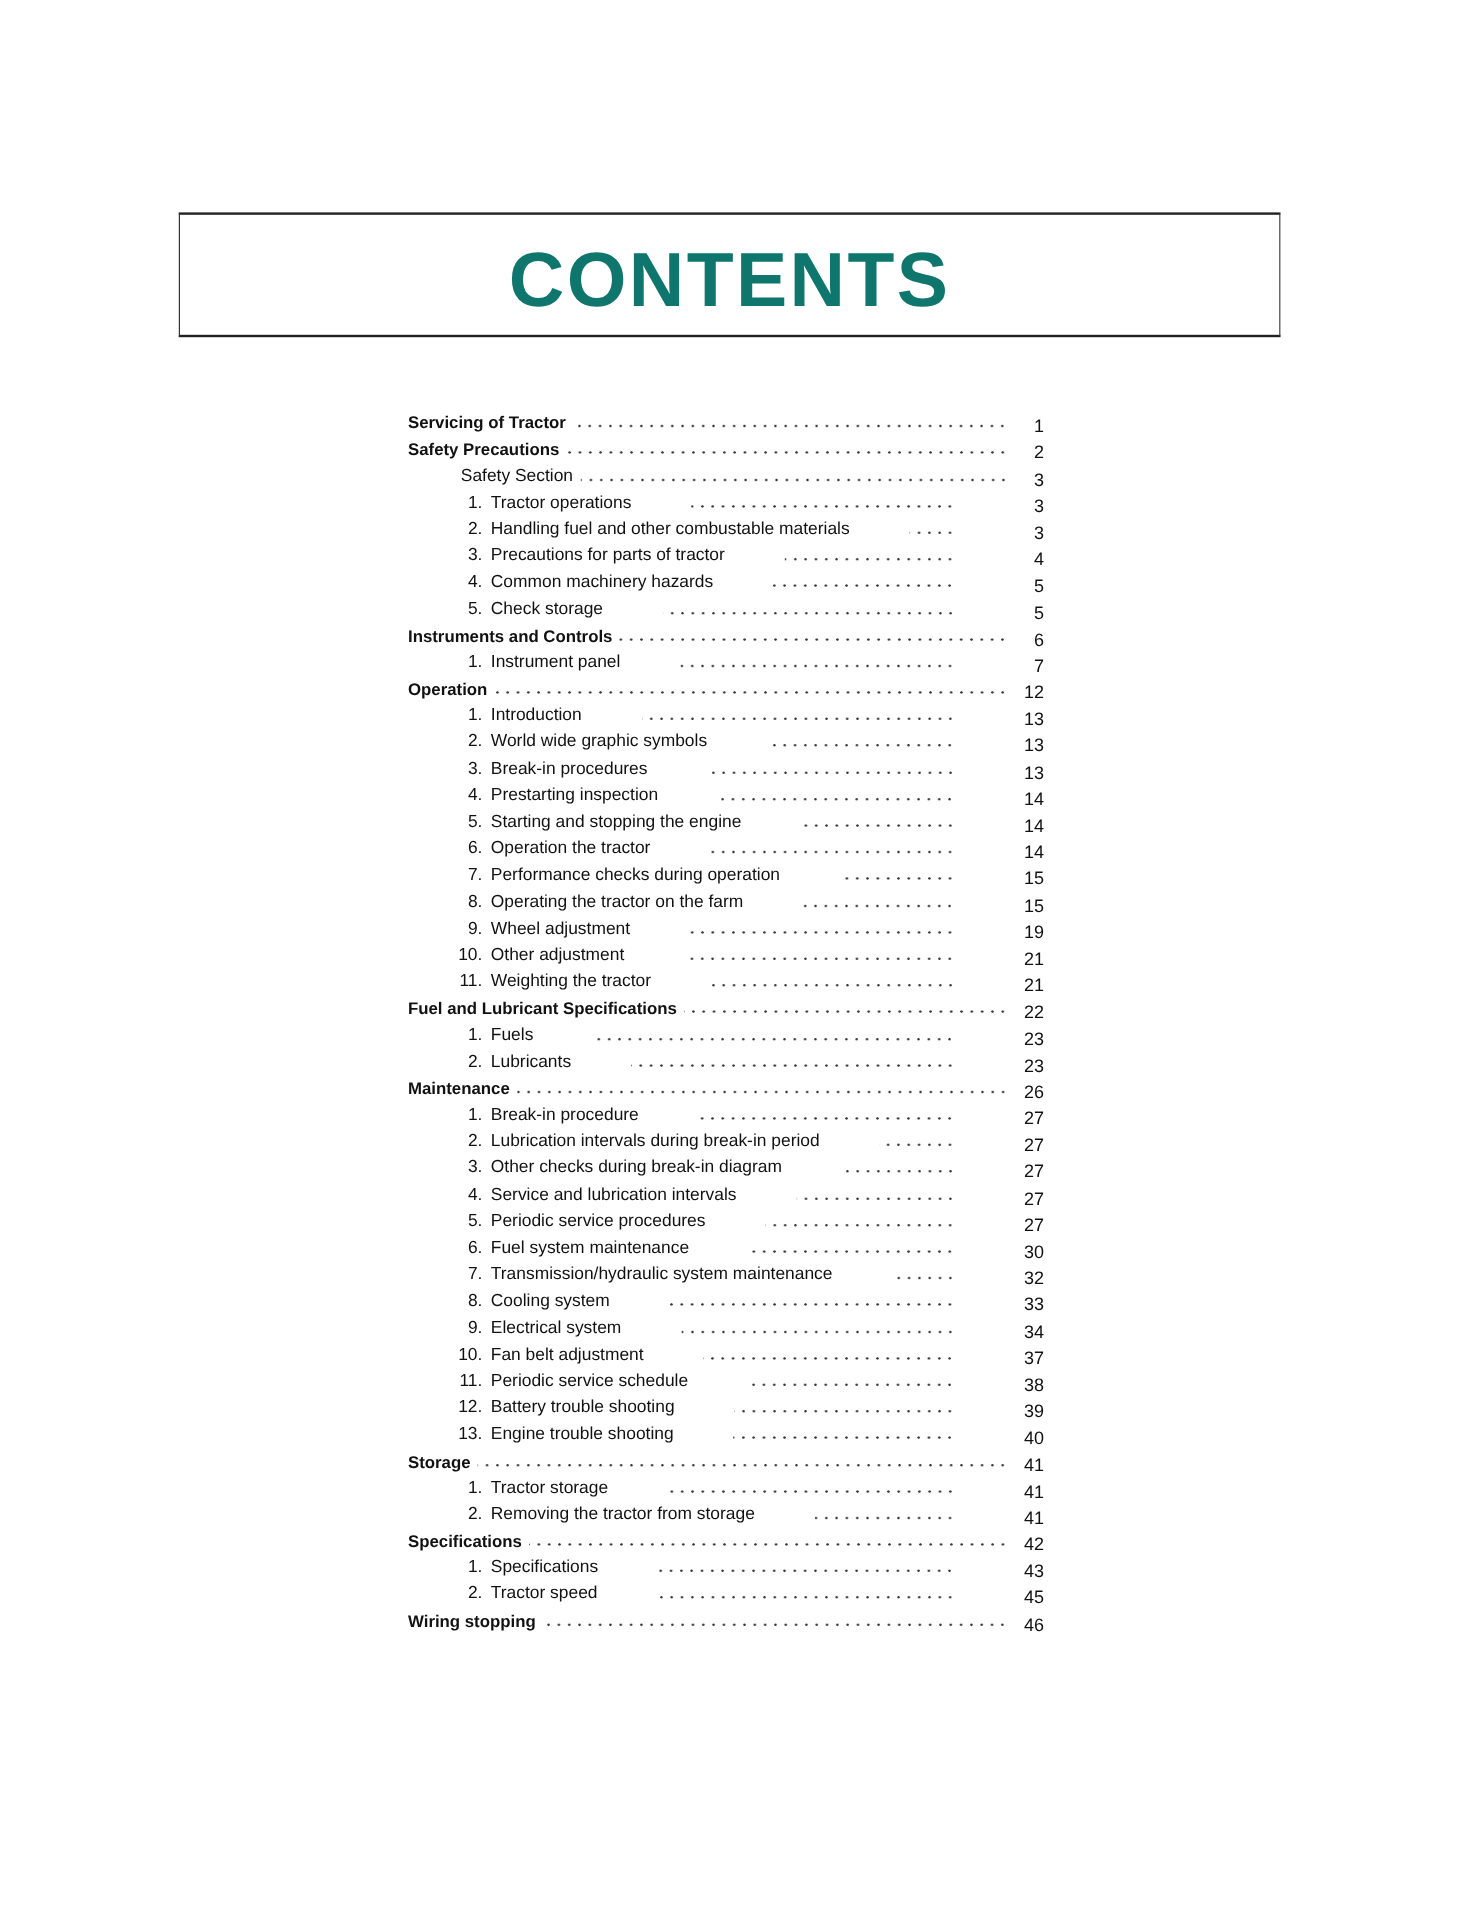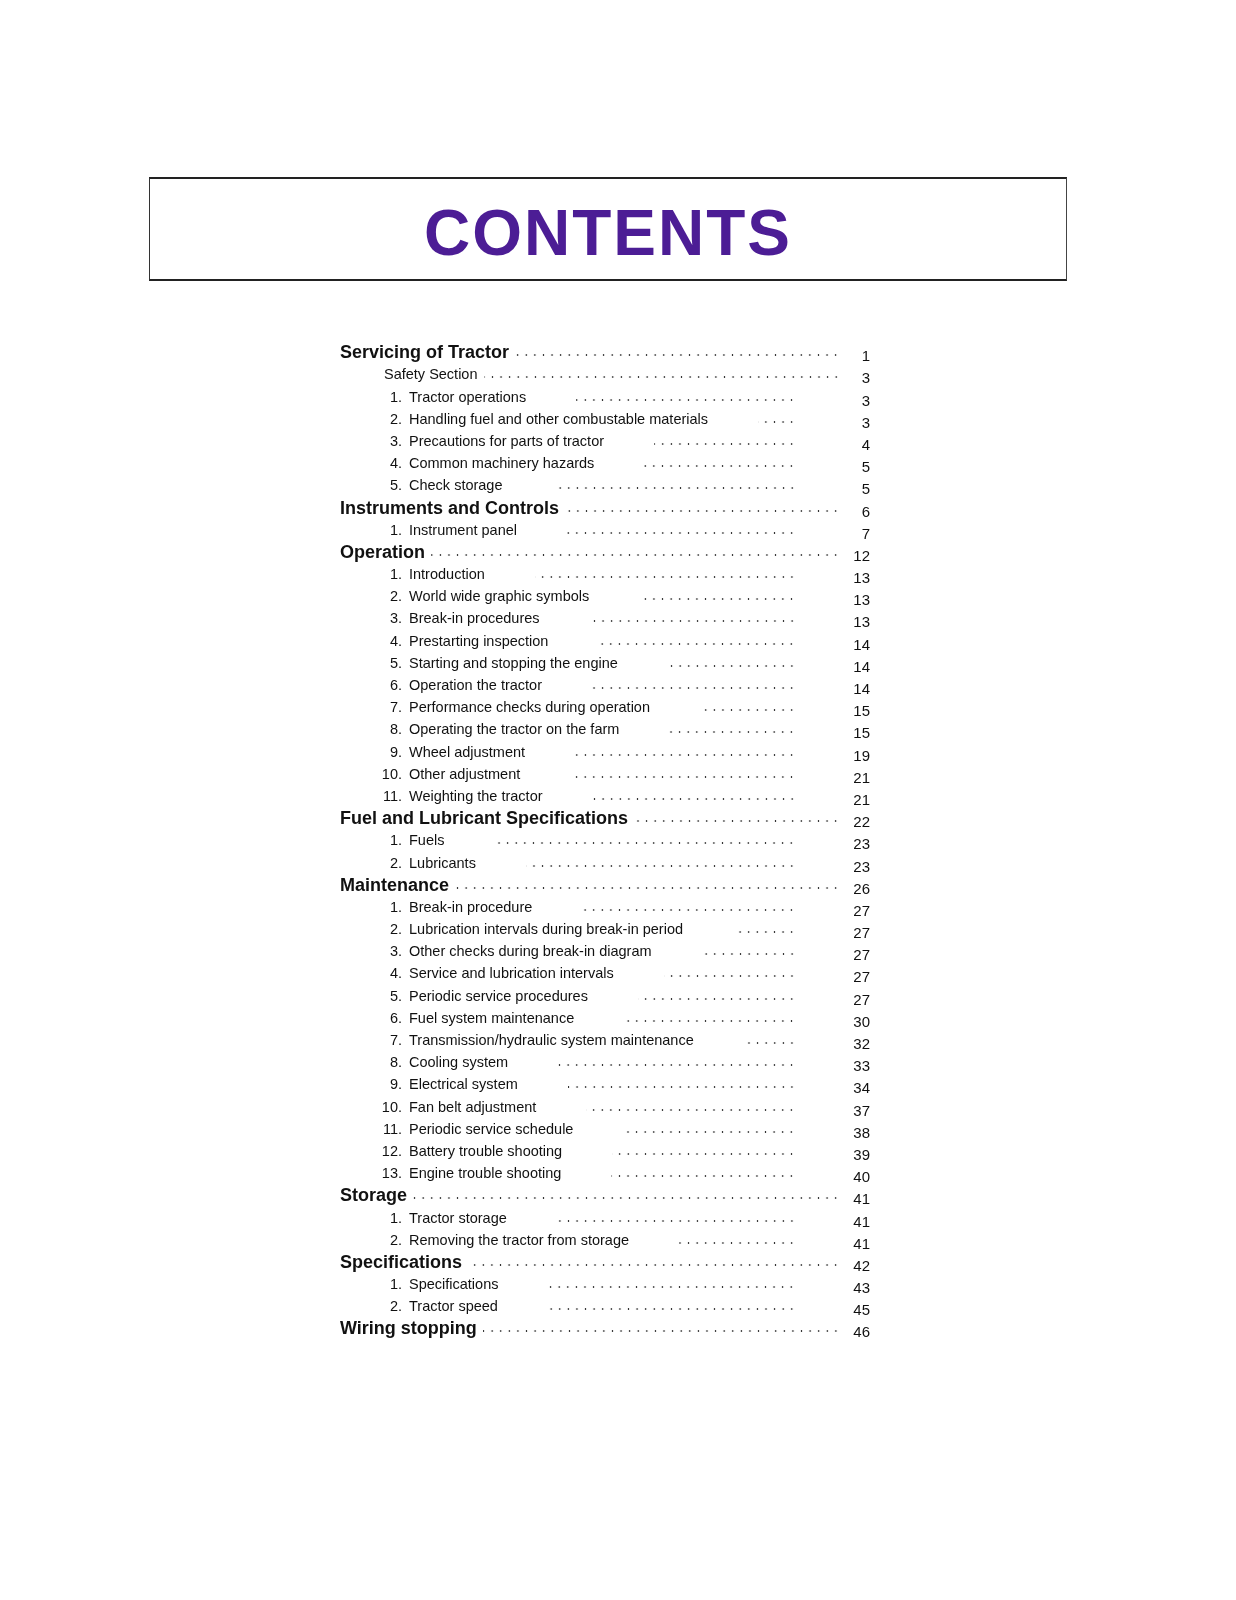--- a/index.html
+++ b/index.html
@@ -9,30 +9,30 @@
   }
   .title-box {
     position: absolute; left: 149px; top: 177px; width: 918px; height: 104px;
     border-top: 2px solid #222; border-left: 1.5px solid #333;
     border-right: 1.5px solid #444; border-bottom: 2px solid #222;
     box-sizing: border-box;
     display: flex; align-items: center; justify-content: center;
   }
   .title-box h1 {
     margin: 0; font-size: 64px; font-weight: bold; letter-spacing: 2px;
-    transform: scaleX(1.0); color: #4c1d95; padding-top: 8px;
+    transform: scaleX(1.0); color: #0f766e; padding-top: 8px;
   }
   .toc {
     position: absolute; left: 340px; top: 338px; width: 530px;
   }
   .toc-row {
     display: flex; align-items: flex-end; height: 22.2px;
     font-size: 14.5px; line-height: 16px; white-space: nowrap;
   }
-  .toc-row.section .label { font-weight: bold; font-size: 18px; }
+  .toc-row.section .label { font-weight: bold; font-size: 14px; }
   .toc-row.sub .num {
     display: inline-block; width: 22px; text-align: right; margin-right: 7px;
   }
   .toc-row.sub { padding-left: 40px; gap: 44px; }
   .toc-row.sub.wide { padding-left: 33px; }
   .toc-row.sub.wide .num { width: 29px; }
   .toc-row.subnonum { padding-left: 44px; }
   .label { flex: 0 0 auto; padding-right: 6px; }
   .leader {
     flex: 1 1 auto; height: 2px; margin-bottom: 4px;
@@ -50,20 +50,25 @@
 <div class="title-box">
   <h1>CONTENTS</h1>
 </div>
 
 <div class="toc" id="toc">
     <div class="toc-row section">
       <span class="label"><span>Servicing of Tractor</span></span>
       <span class="leader"></span>
       <span class="page">1</span>
     </div>
+    <div class="toc-row section">
+      <span class="label"><span>Safety Precautions</span></span>
+      <span class="leader"></span>
+      <span class="page">2</span>
+    </div>
     <div class="toc-row subnonum">
       <span class="label"><span>Safety Section</span></span>
       <span class="leader"></span>
       <span class="page">3</span>
     </div>
     <div class="toc-row sub">
       <span class="label"><span class="num">1.</span><span>Tractor operations</span></span>
       <span class="leader"></span>
       <span class="page">3</span>
     </div>

